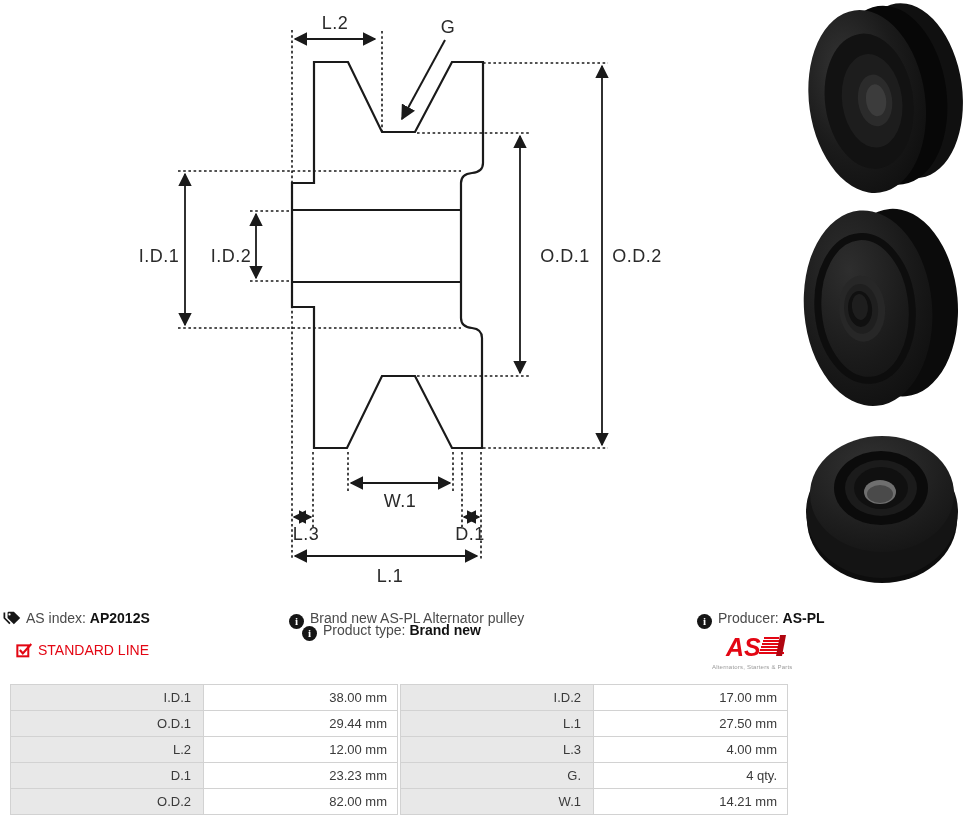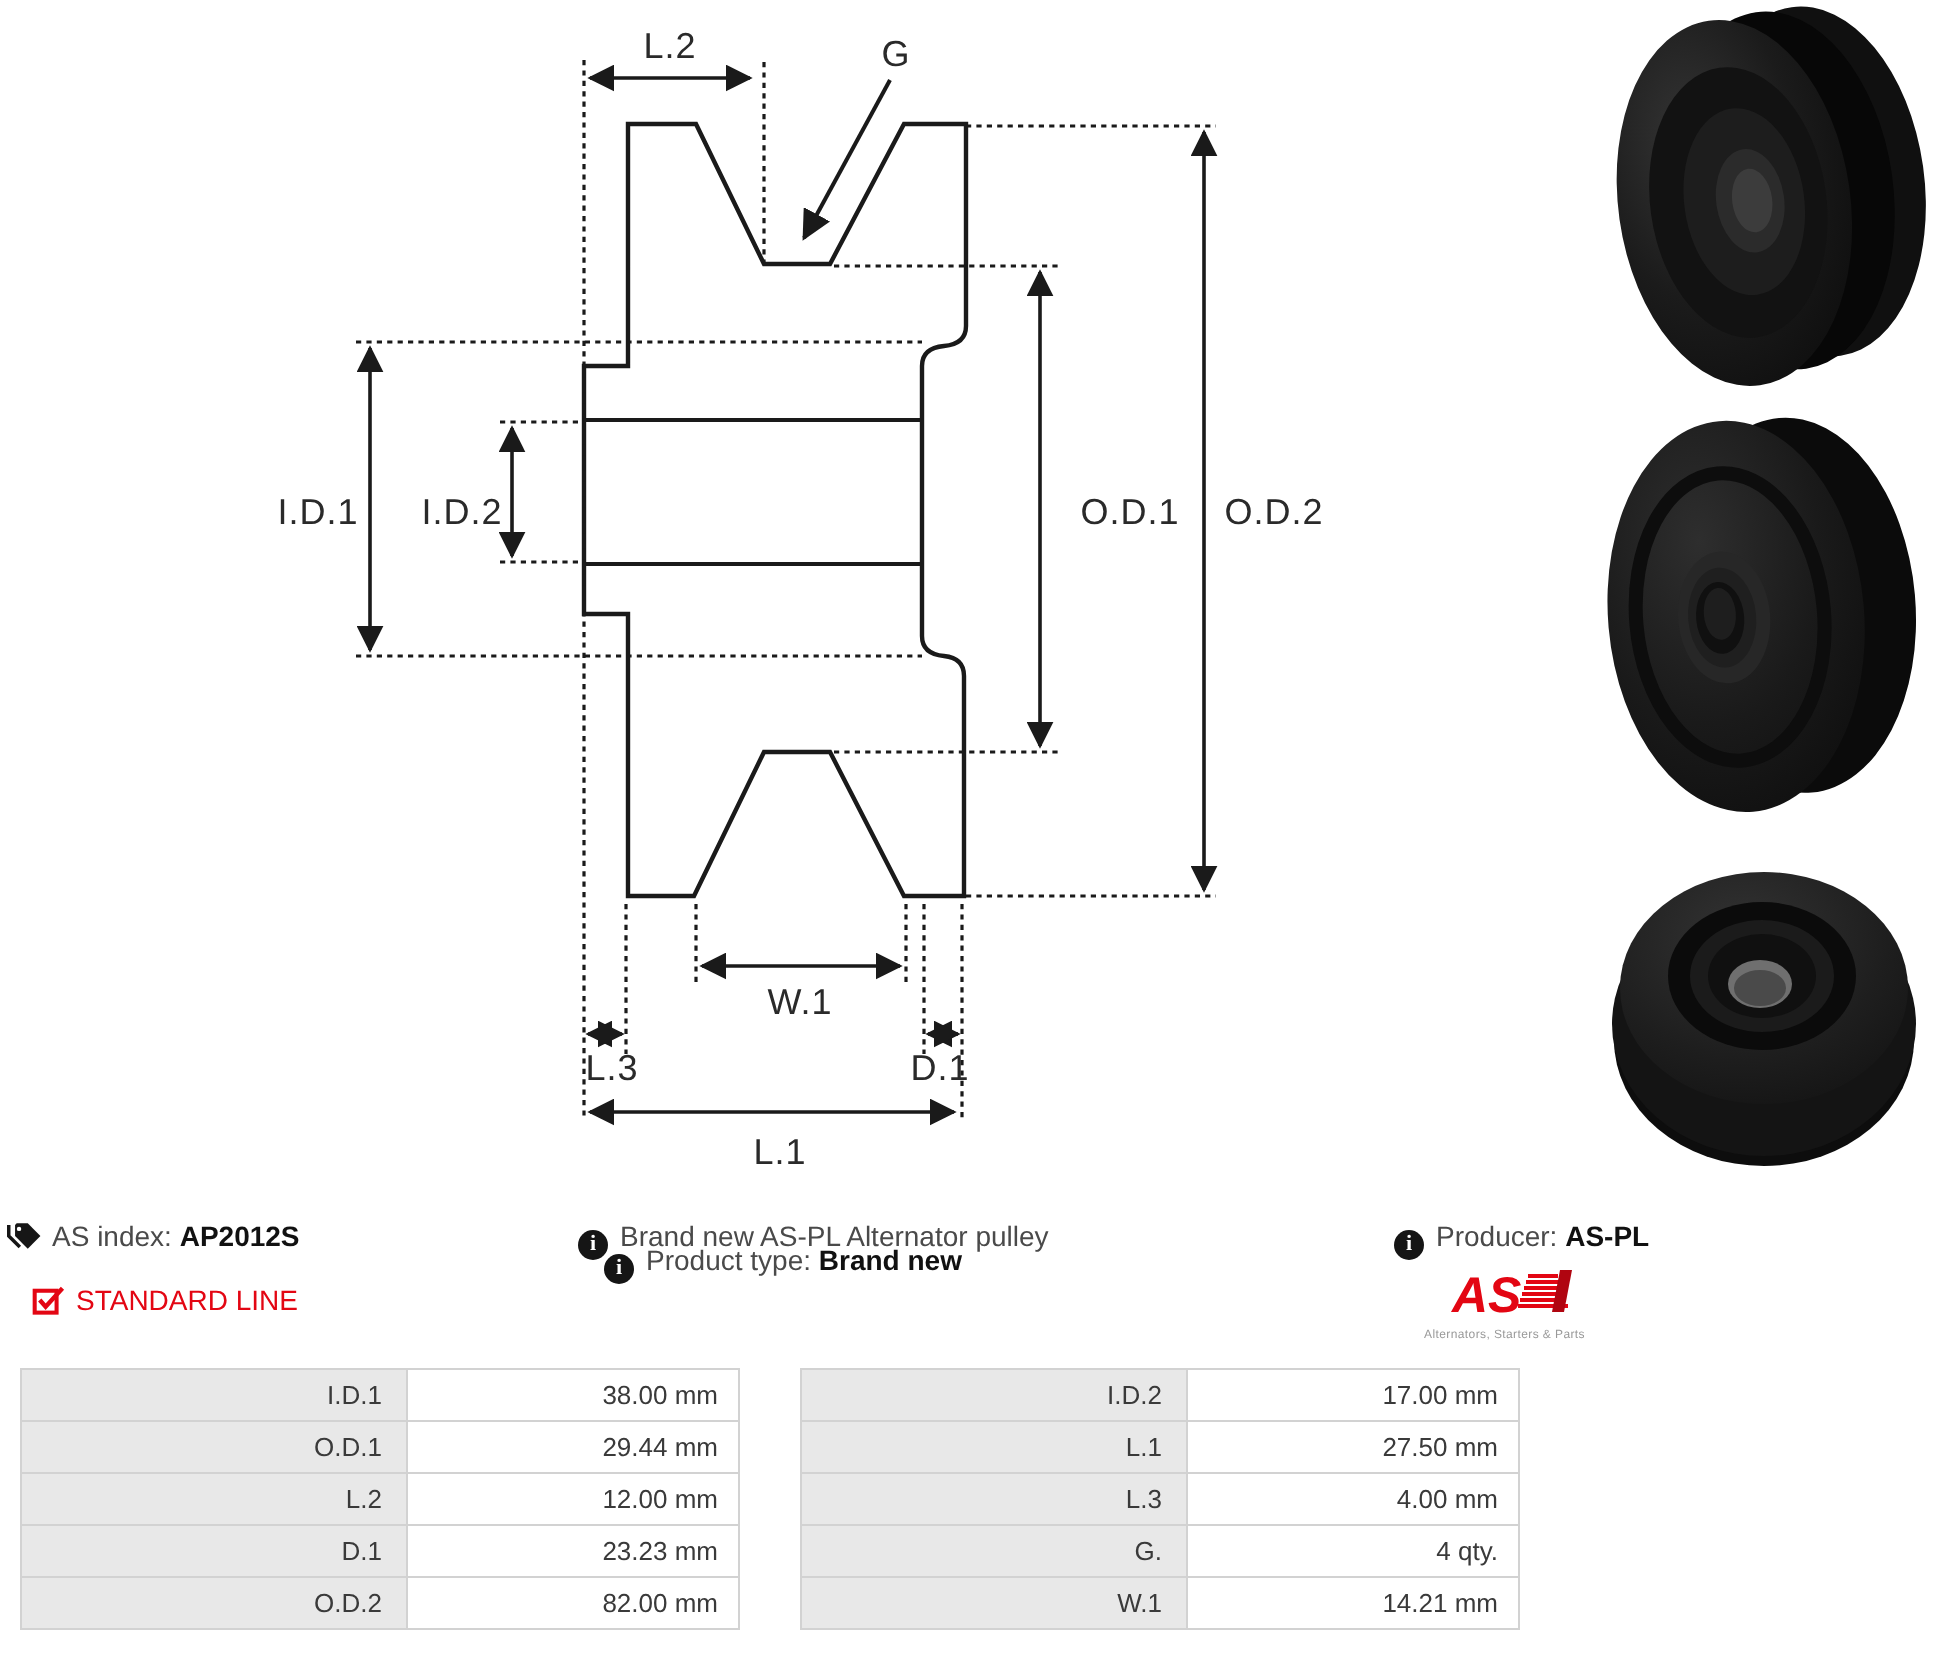--- a/index.html
+++ b/index.html
@@ -18,21 +18,21 @@
         font-size:11px;font-weight:bold;line-height:15px;text-align:center;vertical-align:-2px;
         font-family:"Liberation Serif",serif;margin-right:6px;}
   .micon{vertical-align:-3px;margin-right:5px;}
   .logo{position:absolute;left:712px;top:634px;width:84px;text-align:left;}
   .logo-sub{font-size:6px;color:#999;margin-top:0px;letter-spacing:0.2px;}
   
   table.spec{position:absolute;top:684px;border-collapse:collapse;table-layout:fixed;}
   table.spec td{border:1px solid #d2d2d2;height:26px;font-size:13px;color:#3a3a3a;
                 text-align:right;padding:0 10px 0 0;box-sizing:border-box;}
   table.spec td.lbl{background:#e8e8e8;width:193px;padding-right:12px;}
-  table.spec td.val{background:#ffffff;width:166px;}
+  table.spec td.val{background:#ffffff;width:194px;}
 </style>
 </head>
 <body>
 
 <div class="page">
 
   <svg class="drawing" viewBox="0 0 700 600" xmlns="http://www.w3.org/2000/svg">
     <defs>
       <marker id="ah" viewBox="0 0 10 10" refX="9" refY="5" markerWidth="7.5" markerHeight="7.5" orient="auto-start-reverse">
           <path d="M0,0 L10,5 L0,10 Z" fill="#1a1a1a"></path>

